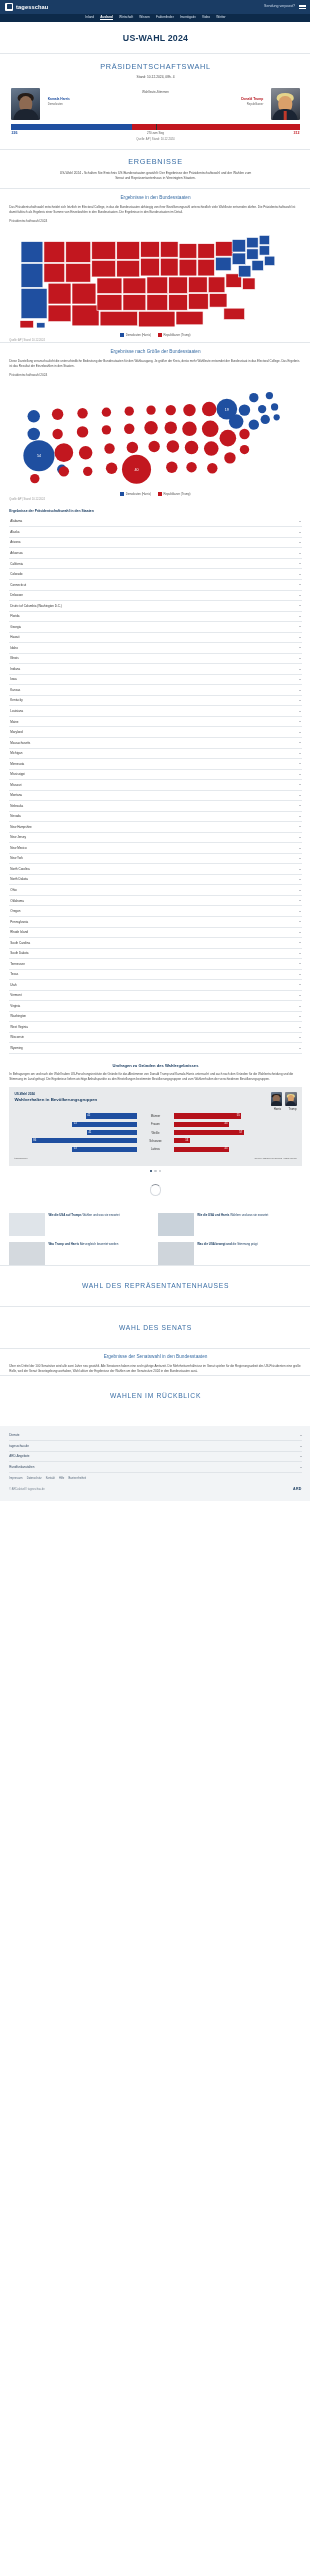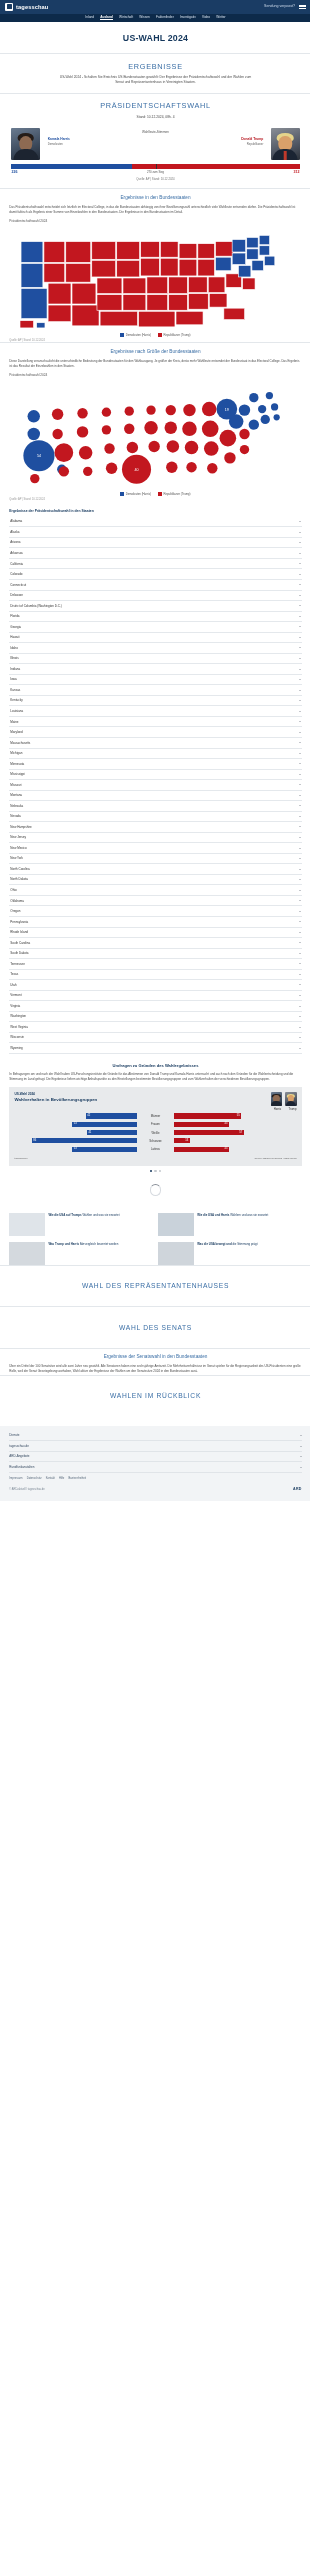--- a/index.html
+++ b/index.html
@@ -241,25 +241,20 @@
     <a href="#">Wissen</a>
     <a href="#">Faktenfinder</a>
     <a href="#">Investigativ</a>
     <a href="#">Video</a>
     <a href="#">Wetter</a>
   </div>
 
   <div class="page-title">US-WAHL 2024</div>
 
   <div class="band">
-    <div class="section-head">ERGEBNISSE</div>
-    <div class="section-sub">US-Wahl 2024 - Schalten Sie Ereichnis US Bundesstaaten gewählt: Der Ergebnisse der Präsidentschaftswahl und der Wahlen zum Senat und Repräsentantenhaus in Vereinigten Staaten.</div>
-  </div>
-
-  <div class="band">
     <div class="section-head">PRÄSIDENTSCHAFTSWAHL</div>
     <div class="section-sub">Stand: 10.12.2024, 08h. 4</div>
 
     <div class="cands">
       <div class="cand">
         <div class="cand-photo photo-harris">
           <div class="hair hair-h"></div>
           <div class="face face-h"></div>
           <div class="body-sh body-h"></div>
         </div>
@@ -293,20 +288,25 @@
         <div class="rep" style="width:58%"></div>
         <div class="ec-mid"></div>
       </div>
     </div>
     <div class="ec-nums">
       <span class="dem">226</span>
       <span style="font-size:2.8px;color:#555;font-weight:normal">270 zum Sieg</span>
       <span class="rep">312</span>
     </div>
     <div class="ec-note">Quelle: AP | Stand: 10.12.2024</div>
+  </div>
+
+  <div class="band">
+    <div class="section-head">ERGEBNISSE</div>
+    <div class="section-sub">US-Wahl 2024 - Schalten Sie Ereichnis US Bundesstaaten gewählt: Der Ergebnisse der Präsidentschaftswahl und der Wahlen zum Senat und Repräsentantenhaus in Vereinigten Staaten.</div>
   </div>
 
   <div class="band wrap">
     <div class="blue-head">Ergebnisse in den Bundesstaaten</div>
     <div class="body-text">Das Präsidentschaftswahl entscheidet sich letztlich im Electoral College, in das die Bundesstaaten abhängig von ihrer Bevölkerungszahl unterschiedlich viele Wahlleute entsenden dürfen. Die Präsidentschaftswahl ist damit faktisch als Ergebnis einer Summe von Einzelwahlen in den Bundesstaaten. Die Ergebnisse in den Bundesstaaten im Detail.</div>
     <div class="caption">Präsidentschaftswahl 2024</div>
 
     <div class="map-box">
       <svg viewBox="0 0 560 200" preserveAspectRatio="xMidYMid meet">
         <g stroke="#ffffff" stroke-width="1.2">

